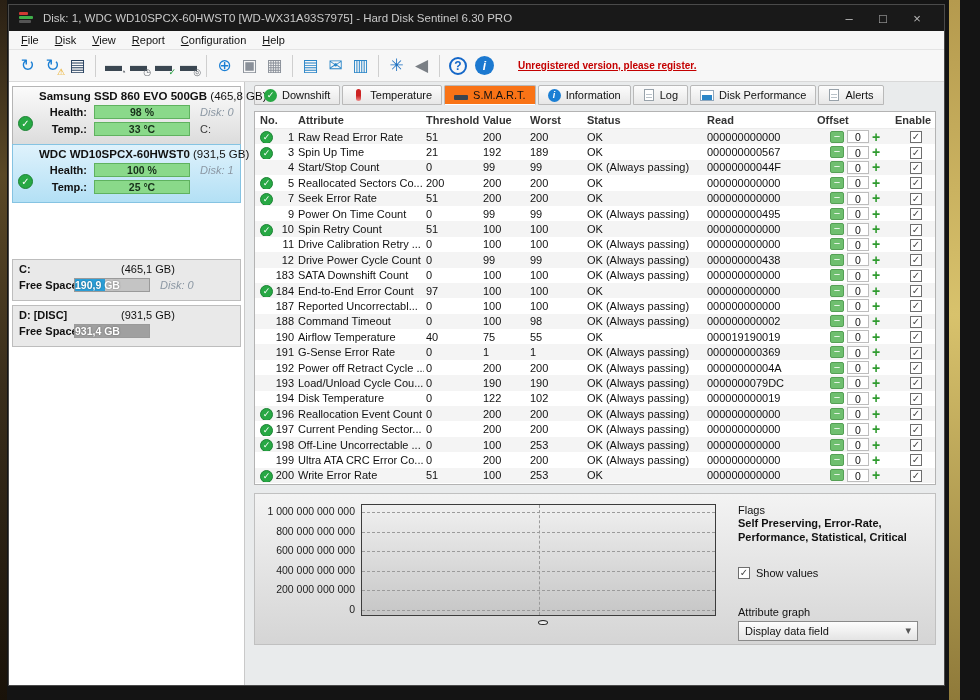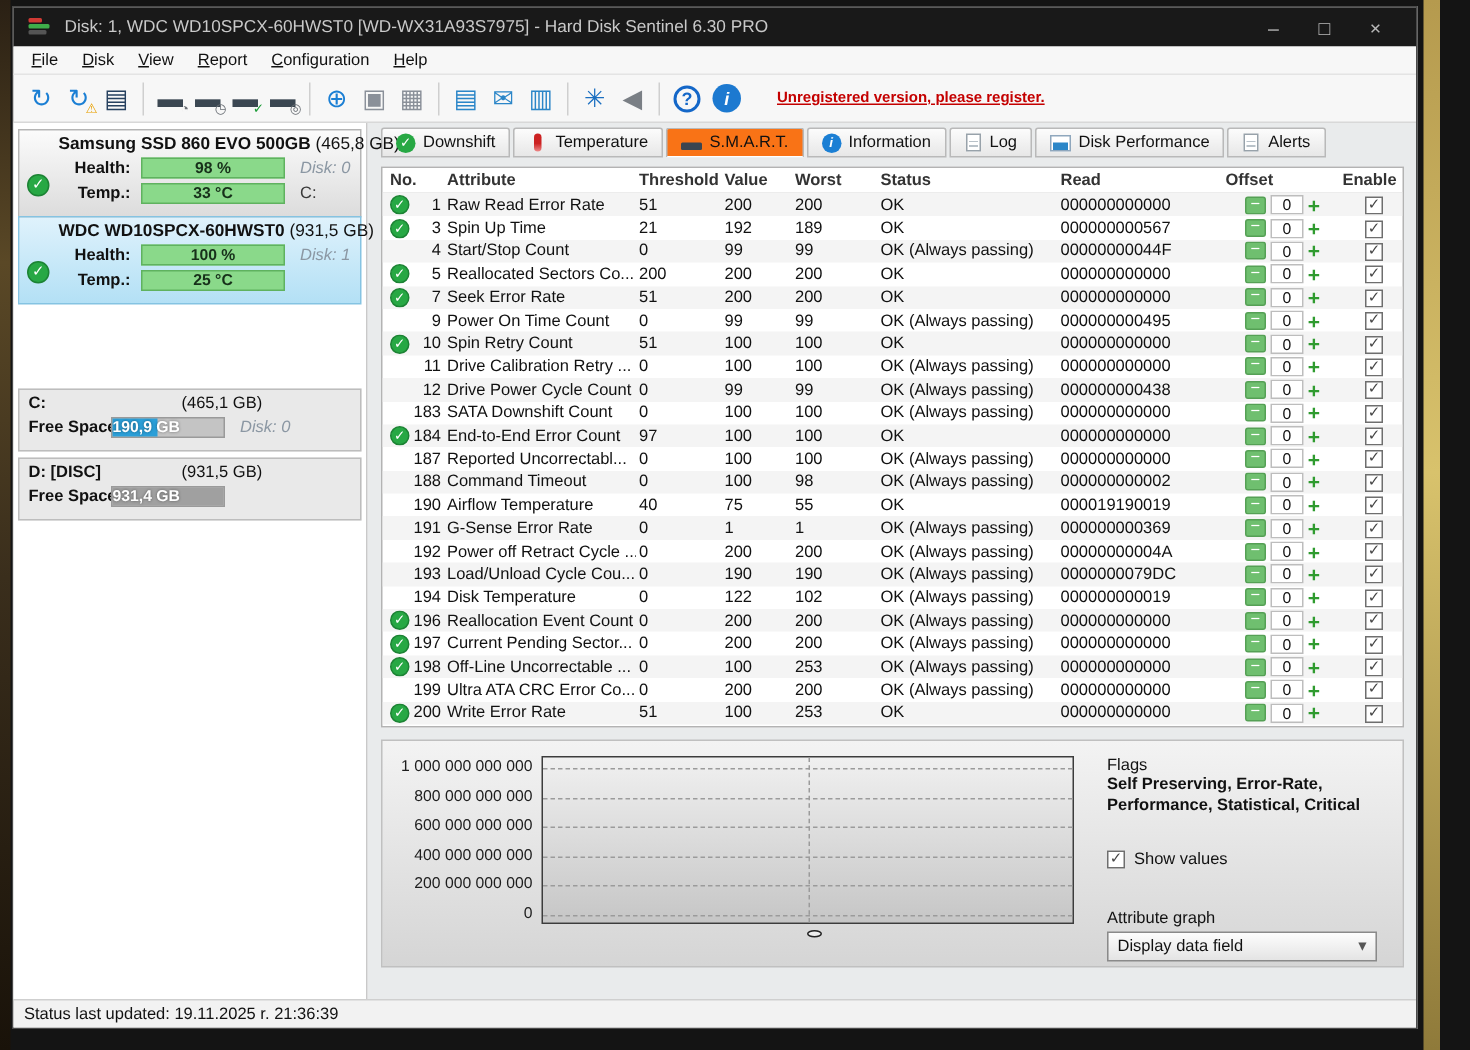--- a/index.html
+++ b/index.html
@@ -780,16 +780,13 @@
             <div class="select">
               <span>Display data field</span>
               <span class="chev">▾</span>
             </div>
           </div>
         </div>
       </div>
     </div>
   </div>
 
-  <div class="statusbar">
-    <span>Status last updated: 19.11.2025 r. 21:36:39</span>
-  </div>
 </div>
 
 </body></html>

